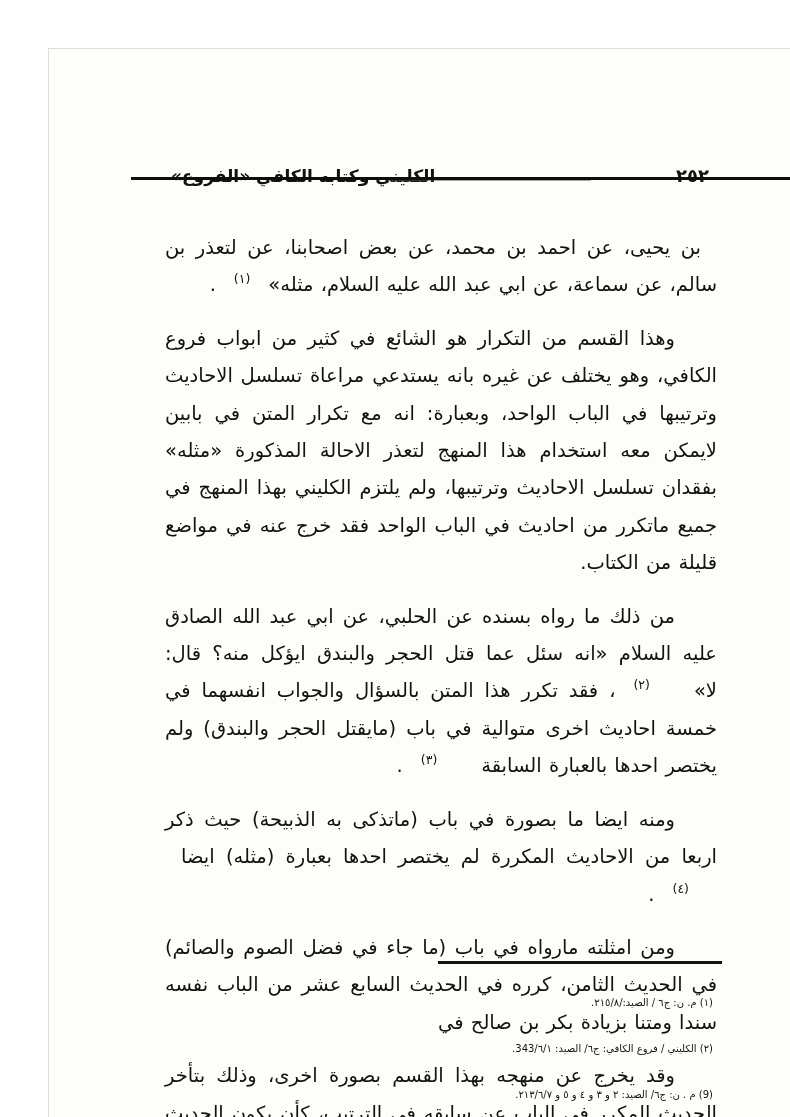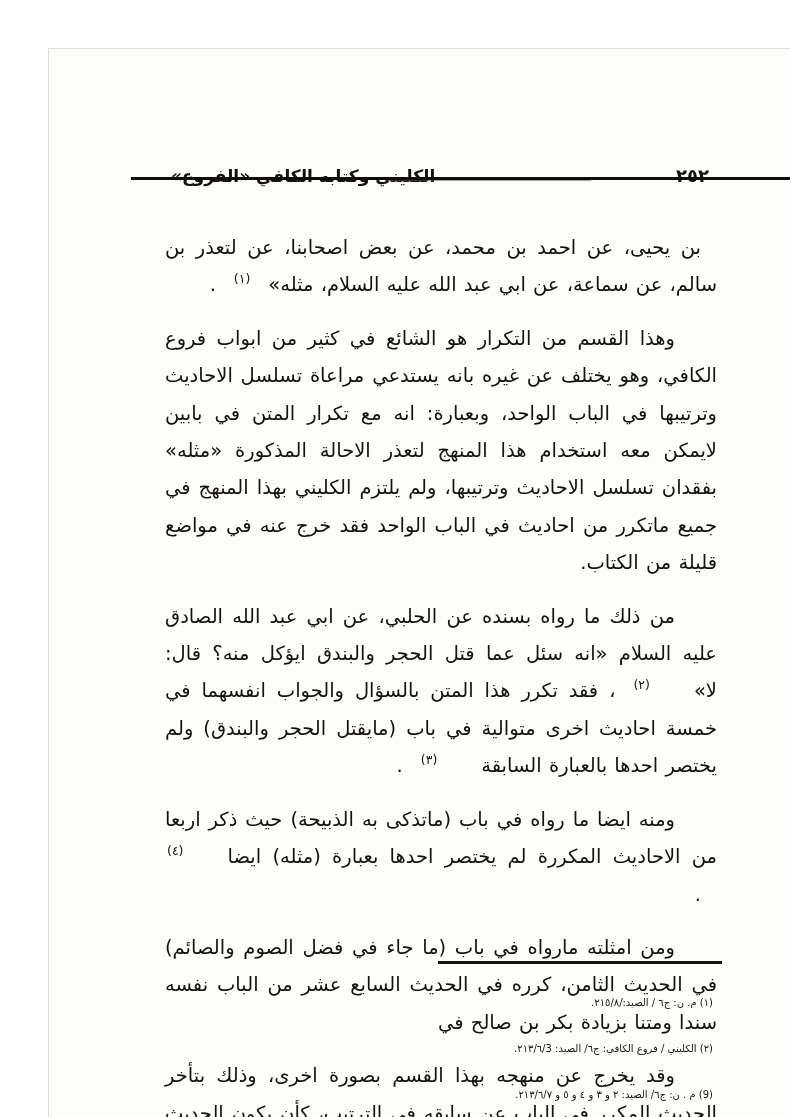--- a/index.html
+++ b/index.html
@@ -65,27 +65,27 @@
     <span class="head-title">الكليني وكتابه الكافي «الفروع»</span>
     <span class="head-page-number">٢٥٢</span>
   </div>
 
   <div class="head-rule"></div>
 
   <div class="body-text">
     <p class="continuation"><span>بن يحيى، عن احمد بن محمد، عن بعض اصحابنا، عن لتعذر بن سالم، عن سماعة، عن ابي عبد الله عليه السلام، مثله»</span><span class="fn-marker">(١)</span><span>.</span></p>
     <p><span>وهذا القسم من التكرار هو الشائع في كثير من ابواب فروع الكافي، وهو يختلف عن غيره بانه يستدعي مراعاة تسلسل الاحاديث وترتيبها في الباب الواحد، وبعبارة: انه مع تكرار المتن في بابين لايمكن معه استخدام هذا المنهج لتعذر الاحالة المذكورة «مثله» بفقدان تسلسل الاحاديث وترتيبها، ولم يلتزم الكليني بهذا المنهج في جميع ماتكرر من احاديث في الباب الواحد فقد خرج عنه في مواضع قليلة من الكتاب.</span></p>
     <p><span>من ذلك ما رواه بسنده عن الحلبي، عن ابي عبد الله الصادق عليه السلام «انه سئل عما قتل الحجر والبندق ايؤكل منه؟ قال: لا»</span><span class="fn-marker">(٢)</span><span>، فقد تكرر هذا المتن بالسؤال والجواب انفسهما في خمسة احاديث اخرى متوالية في باب (مايقتل الحجر والبندق) ولم يختصر احدها بالعبارة السابقة</span><span class="fn-marker">(٣)</span><span>.</span></p>
-    <p><span>ومنه ايضا ما رواه في باب (ماتذكى به الذبيحة) حيث ذكر اربعا من الاحاديث المكررة لم يختصر احدها بعبارة (مثله) ايضا</span><span class="fn-marker">(٤)</span><span>.</span></p>
+    <p><span>ومنه ايضا ما بصورة في باب (ماتذكى به الذبيحة) حيث ذكر اربعا من الاحاديث المكررة لم يختصر احدها بعبارة (مثله) ايضا</span><span class="fn-marker">(٤)</span><span>.</span></p>
     <p><span>ومن امثلته مارواه في باب (ما جاء في فضل الصوم والصائم) في الحديث الثامن، كرره في الحديث السابع عشر من الباب نفسه سندا ومتنا بزيادة بكر بن صالح في</span></p>
     <p><span>وقد يخرج عن منهجه بهذا القسم بصورة اخرى، وذلك بتأخر الحديث المكرر في الباب عن سابقه في الترتيب، كأن يكون الحديث الاول، او الثاني مكررا في الحديث الخامس، او السابع من الباب نفسه، فيضطر حينئذ الى ذكر ما تكرر نصا، لان الاحالة بعبارة: (مثله او نحوه) تكون غير سديدة بسبب ما تجلبه تلك الاحالة من ايهام بان هذا التكرار عائد لما قبله من متن مباشرة وهو ليس كذلك.</span></p>
   </div>
 
   <div class="footnote-rule"></div>
 
   <div class="footnotes">
     <div class="footnote-line">(١) م. ن: ج٦ / الصيد:/٢١٥/٨.</div>
-    <div class="footnote-line">(٢) الكليني / فروع الكافي: ج٦/ الصيد: ٢١٣/٦/3.</div>
+    <div class="footnote-line">(٢) الكليني / فروع الكافي: ج٦/ الصيد: 343/٦/١.</div>
     <div class="footnote-line">(9) م . ن: ج٦/ الصيد: ٢ و ٣ و ٤ و ٥ و ٢١٣/٦/٧.</div>
     <div class="footnote-line">(٤) م . ن: ج٦/ الذبائح: ١ و ٢ و ٣ و ٢٢٧/١/٤.</div>
   </div>
 
 </div>
 
 </body></html>

